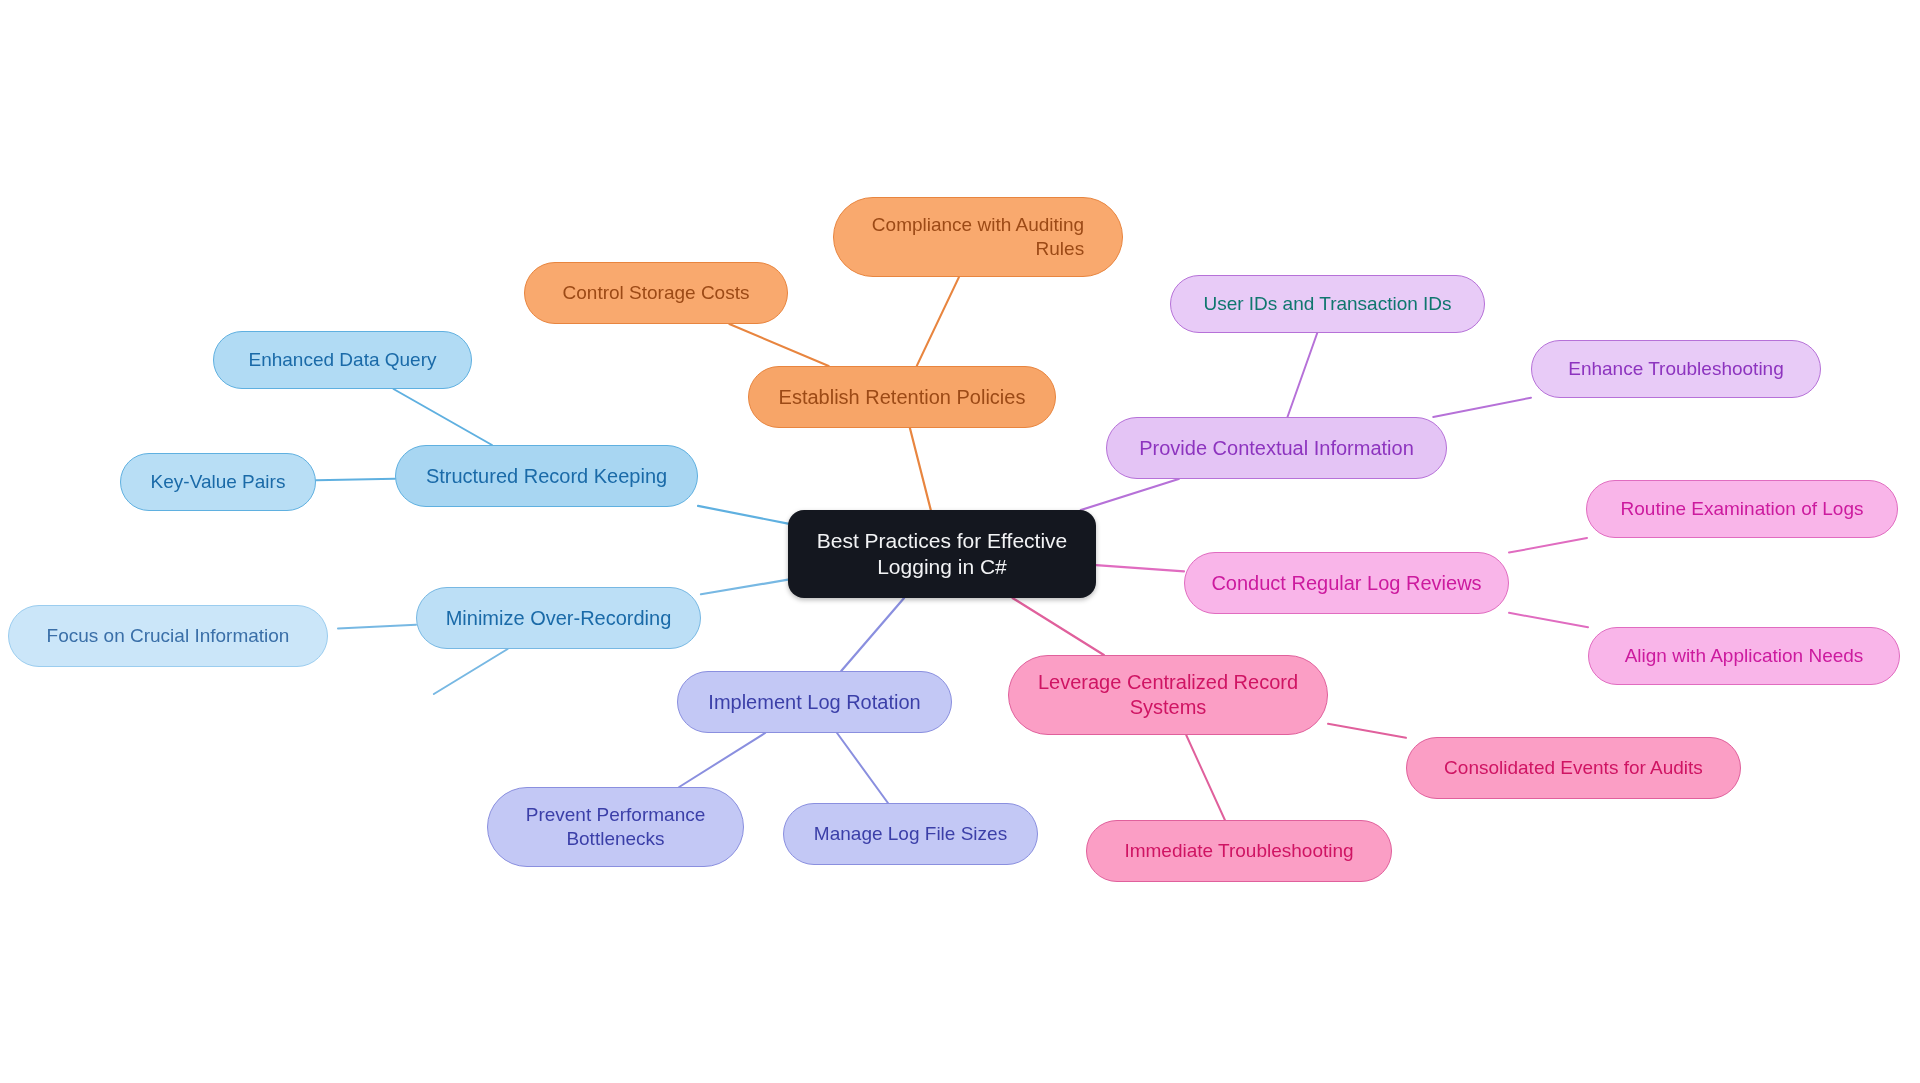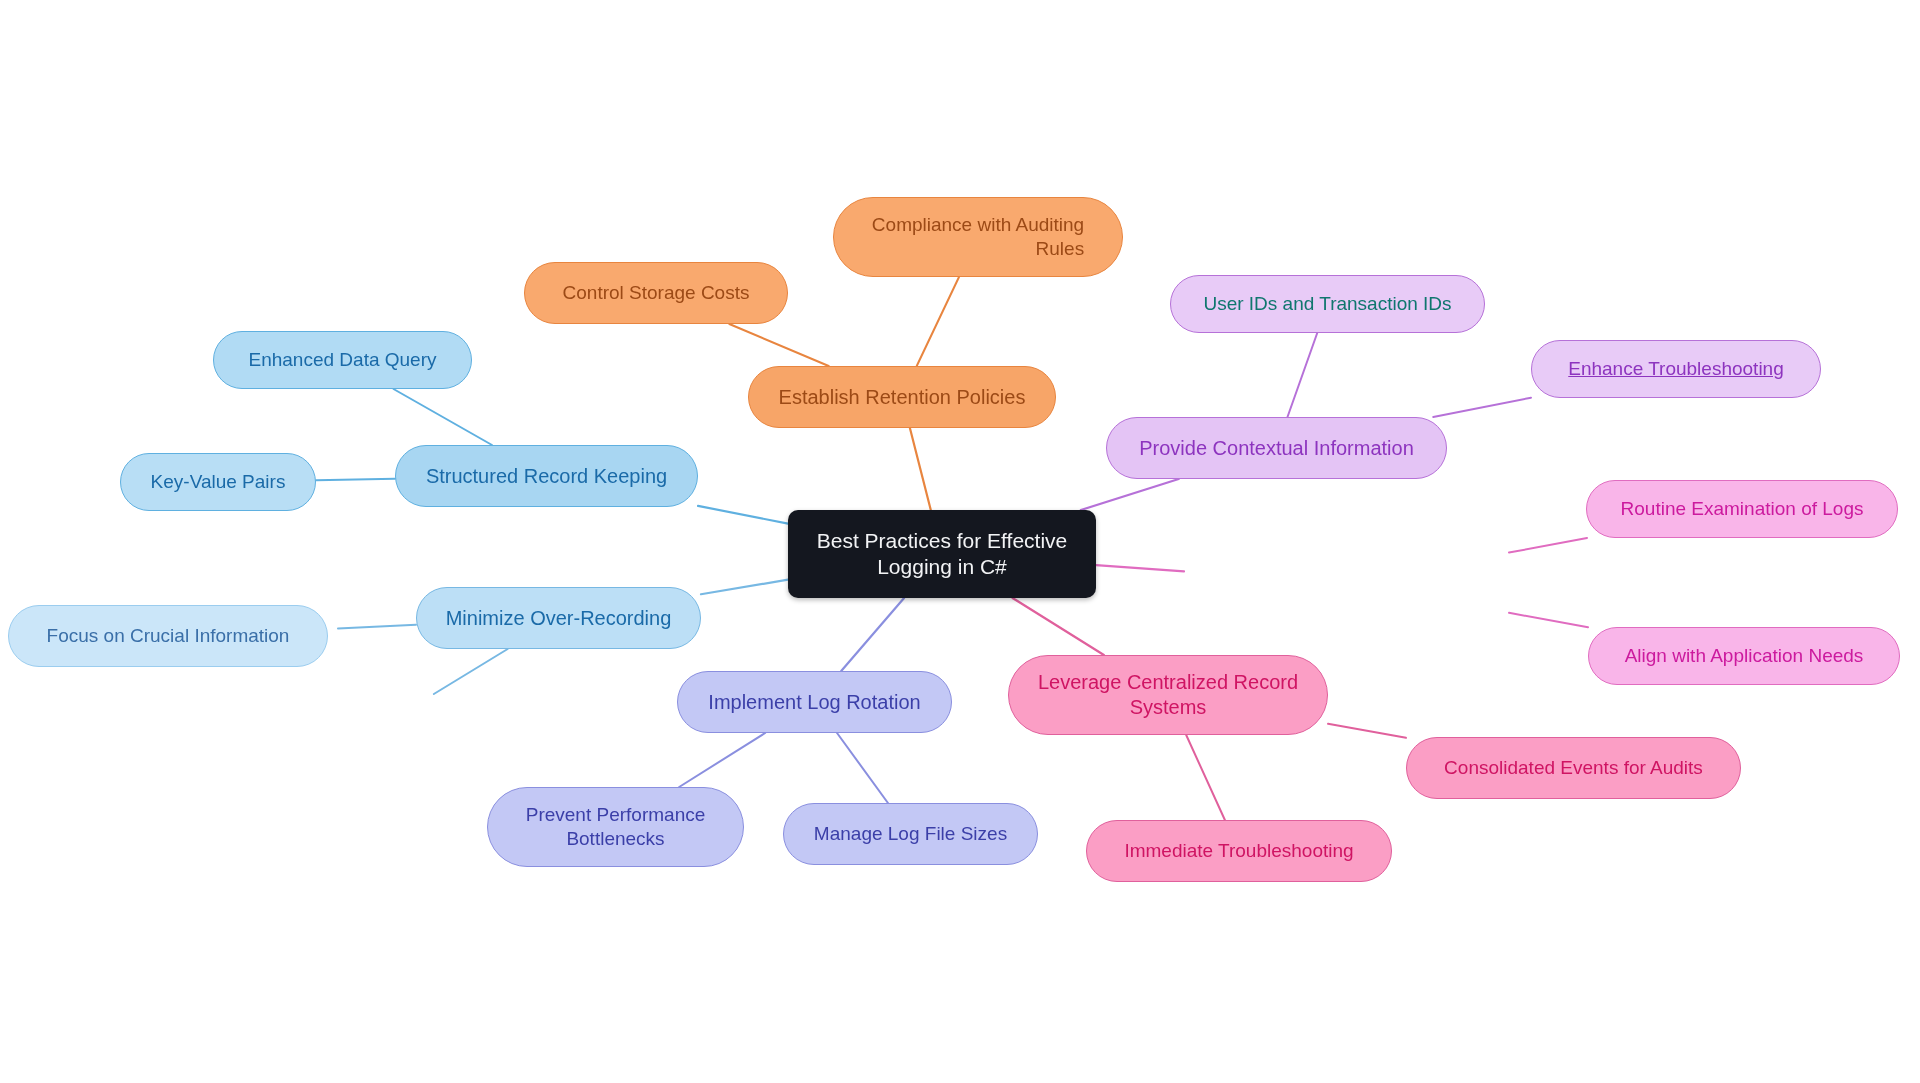--- a/index.html
+++ b/index.html
@@ -38,21 +38,21 @@
     text-align: center;
     border-radius: 999px;
     border-style: solid;
     border-width: 1.3px;
     padding: 4px 14px;
     line-height: 1.25;
     white-space: pre-line;
     z-index: 5;
   }
   .node.root {
-    border-radius: 10px;
+    border-radius: 16px;
     border-width: 0;
     z-index: 8;
     box-shadow: 0 2px 5px rgba(0,0,0,0.28);
   }
   .node-label {
     display: block;
     white-space: pre-line;
   }
 </style>
 </head>
@@ -86,21 +86,22 @@
 Logging in C#</span></div>
     <div class="node" style="left: 395px; top: 445px; width: 303px; height: 62px; background: rgb(168, 214, 242); color: rgb(26, 106, 168); border-color: rgb(95, 176, 224); font-size: 20px;"><span class="node-label">Structured Record Keeping</span></div>
     <div class="node" style="left: 213px; top: 331px; width: 259px; height: 58px; background: rgb(177, 219, 244); color: rgb(26, 106, 168); border-color: rgb(95, 176, 224); font-size: 19px;"><span class="node-label">Enhanced Data Query</span></div>
     <div class="node" style="left: 120px; top: 453px; width: 196px; height: 58px; background: rgb(184, 222, 245); color: rgb(26, 106, 168); border-color: rgb(95, 176, 224); font-size: 19px;"><span class="node-label">Key-Value Pairs</span></div>
     <div class="node" style="left: 748px; top: 366px; width: 308px; height: 62px; background: rgb(247, 165, 104); color: rgb(156, 74, 22); border-color: rgb(232, 133, 63); font-size: 20px;"><span class="node-label">Establish Retention Policies</span></div>
     <div class="node" style="left: 833px; top: 197px; width: 290px; height: 80px; background: rgb(249, 169, 110); color: rgb(156, 74, 22); border-color: rgb(232, 133, 63); font-size: 19px; text-align: right;"><span class="node-label">Compliance with Auditing
 Rules</span></div>
     <div class="node" style="left: 524px; top: 262px; width: 264px; height: 62px; background: rgb(249, 169, 110); color: rgb(156, 74, 22); border-color: rgb(232, 133, 63); font-size: 19px;"><span class="node-label">Control Storage Costs</span></div>
     <div class="node" style="left: 1106px; top: 417px; width: 341px; height: 62px; background: rgb(228, 196, 245); color: rgb(141, 52, 191); border-color: rgb(182, 113, 216); font-size: 20px;"><span class="node-label">Provide Contextual Information</span></div>
     <div class="node" style="left: 1170px; top: 275px; width: 315px; height: 58px; background: rgb(232, 203, 247); color: #0f766e; border-color: rgb(182, 113, 216); font-size: 19px;"><span class="node-label">User IDs and Transaction IDs</span></div>
-    <div class="node" style="left: 1531px; top: 340px; width: 290px; height: 58px; background: rgb(232, 203, 247); color: rgb(141, 52, 191); border-color: rgb(182, 113, 216); font-size: 19px; text-decoration: underline;"><span class="node-label">Enhance Troubleshooting</span></div>
+    <div class="node" style="left: 1531px; top: 340px; width: 290px; height: 58px; background: rgb(232, 203, 247); color: rgb(141, 52, 191); border-color: rgb(182, 113, 216); font-size: 19px;"><span class="node-label">Enhance Troubleshooting</span></div>
+    <div class="node" style="left: 1184px; top: 552px; width: 325px; height: 62px; background: rgb(249, 181, 233); color: rgb(204, 26, 158); border-color: rgb(224, 108, 192); font-size: 20px;"><span class="node-label">Conduct Regular Log Reviews</span></div>
     <div class="node" style="left: 1586px; top: 480px; width: 312px; height: 58px; background: rgb(249, 181, 233); color: rgb(204, 26, 158); border-color: rgb(224, 108, 192); font-size: 19px;"><span class="node-label">Routine Examination of Logs</span></div>
     <div class="node" style="left: 1588px; top: 627px; width: 312px; height: 58px; background: rgb(249, 181, 233); color: rgb(204, 26, 158); border-color: rgb(224, 108, 192); font-size: 19px;"><span class="node-label">Align with Application Needs</span></div>
     <div class="node" style="left: 1008px; top: 655px; width: 320px; height: 80px; background: rgb(251, 158, 197); color: rgb(207, 20, 99); border-color: rgb(224, 96, 156); font-size: 20px;"><span class="node-label">Leverage Centralized Record
 Systems</span></div>
     <div class="node" style="left: 1406px; top: 737px; width: 335px; height: 62px; background: rgb(251, 158, 197); color: rgb(207, 20, 99); border-color: rgb(224, 96, 156); font-size: 19px;"><span class="node-label">Consolidated Events for Audits</span></div>
     <div class="node" style="left: 1086px; top: 820px; width: 306px; height: 62px; background: rgb(251, 158, 197); color: rgb(207, 20, 99); border-color: rgb(224, 96, 156); font-size: 19px;"><span class="node-label">Immediate Troubleshooting</span></div>
     <div class="node" style="left: 677px; top: 671px; width: 275px; height: 62px; background: rgb(195, 200, 245); color: rgb(59, 63, 168); border-color: rgb(138, 143, 223); font-size: 20px;"><span class="node-label">Implement Log Rotation</span></div>
     <div class="node" style="left: 487px; top: 787px; width: 257px; height: 80px; background: rgb(195, 200, 245); color: rgb(59, 63, 168); border-color: rgb(138, 143, 223); font-size: 19px;"><span class="node-label">Prevent Performance
 Bottlenecks</span></div>
     <div class="node" style="left: 783px; top: 803px; width: 255px; height: 62px; background: rgb(195, 200, 245); color: rgb(59, 63, 168); border-color: rgb(138, 143, 223); font-size: 19px;"><span class="node-label">Manage Log File Sizes</span></div>

